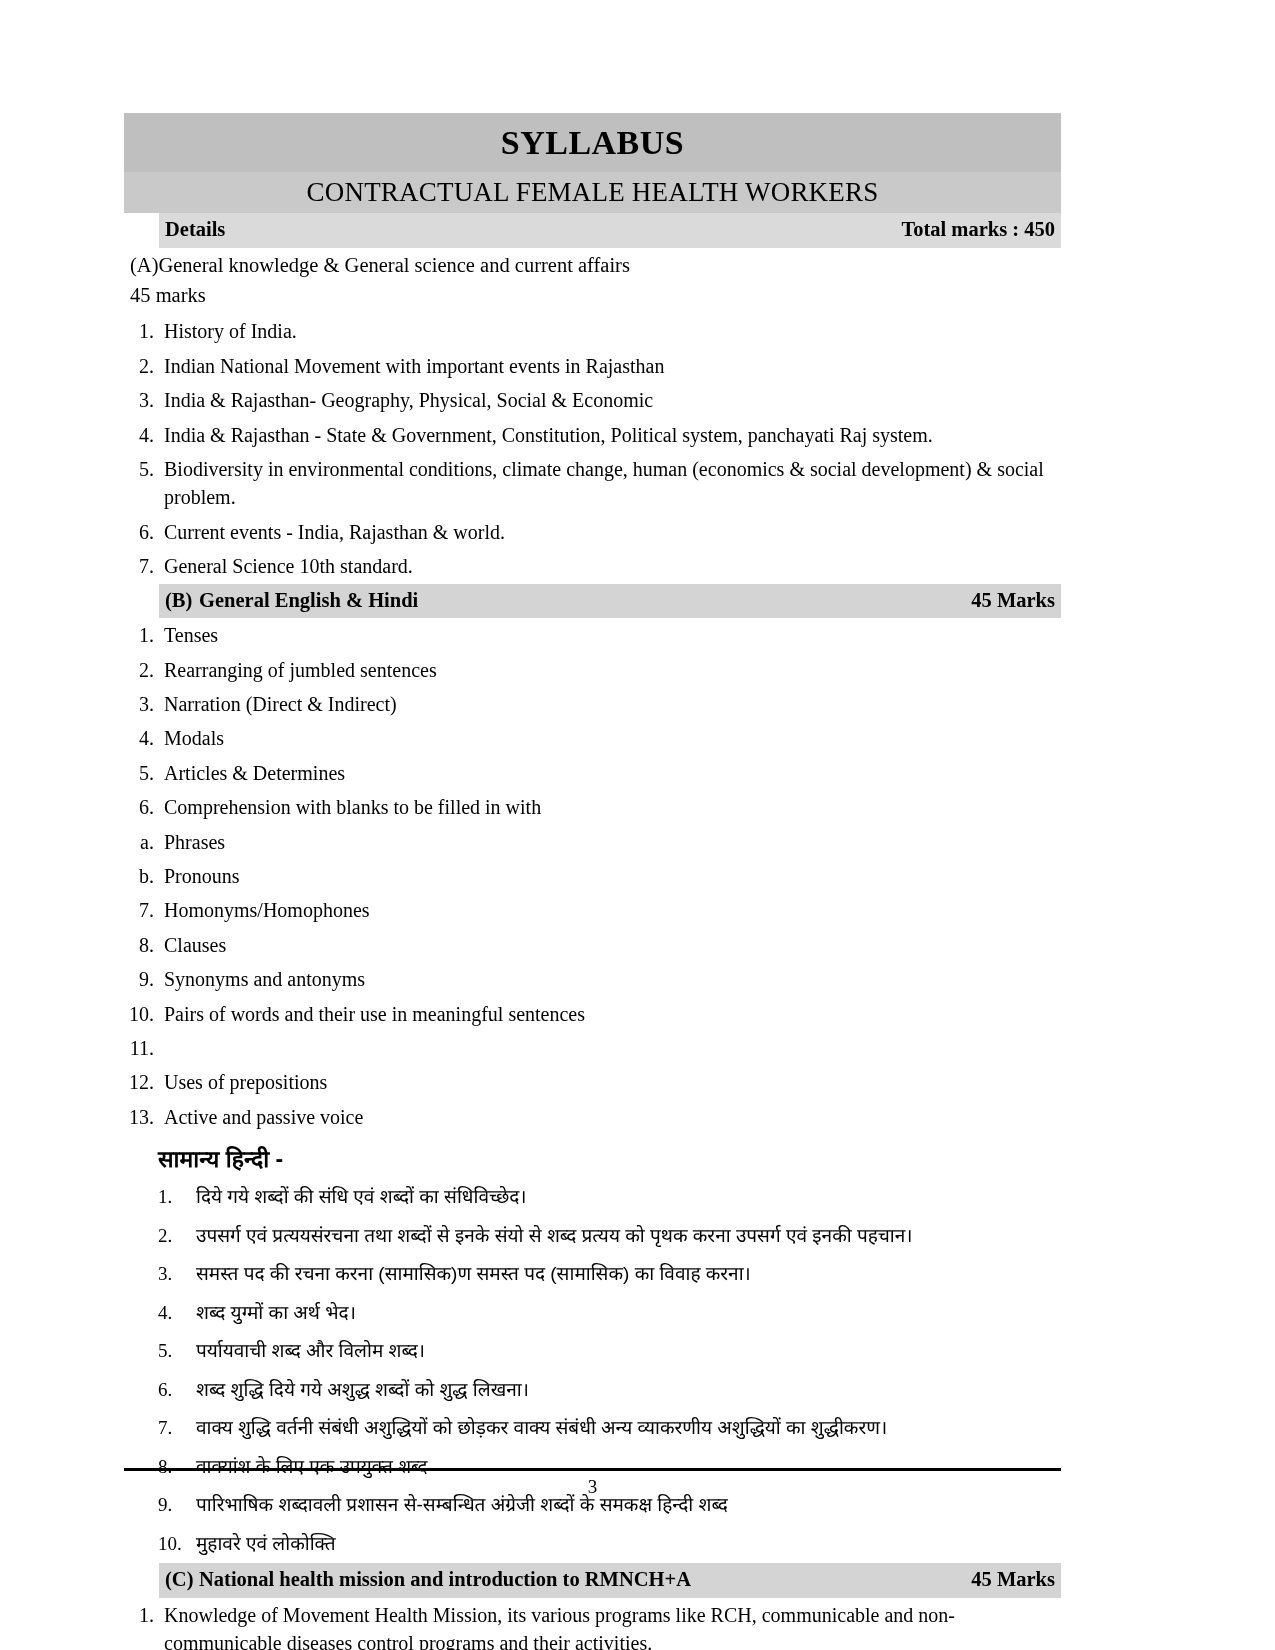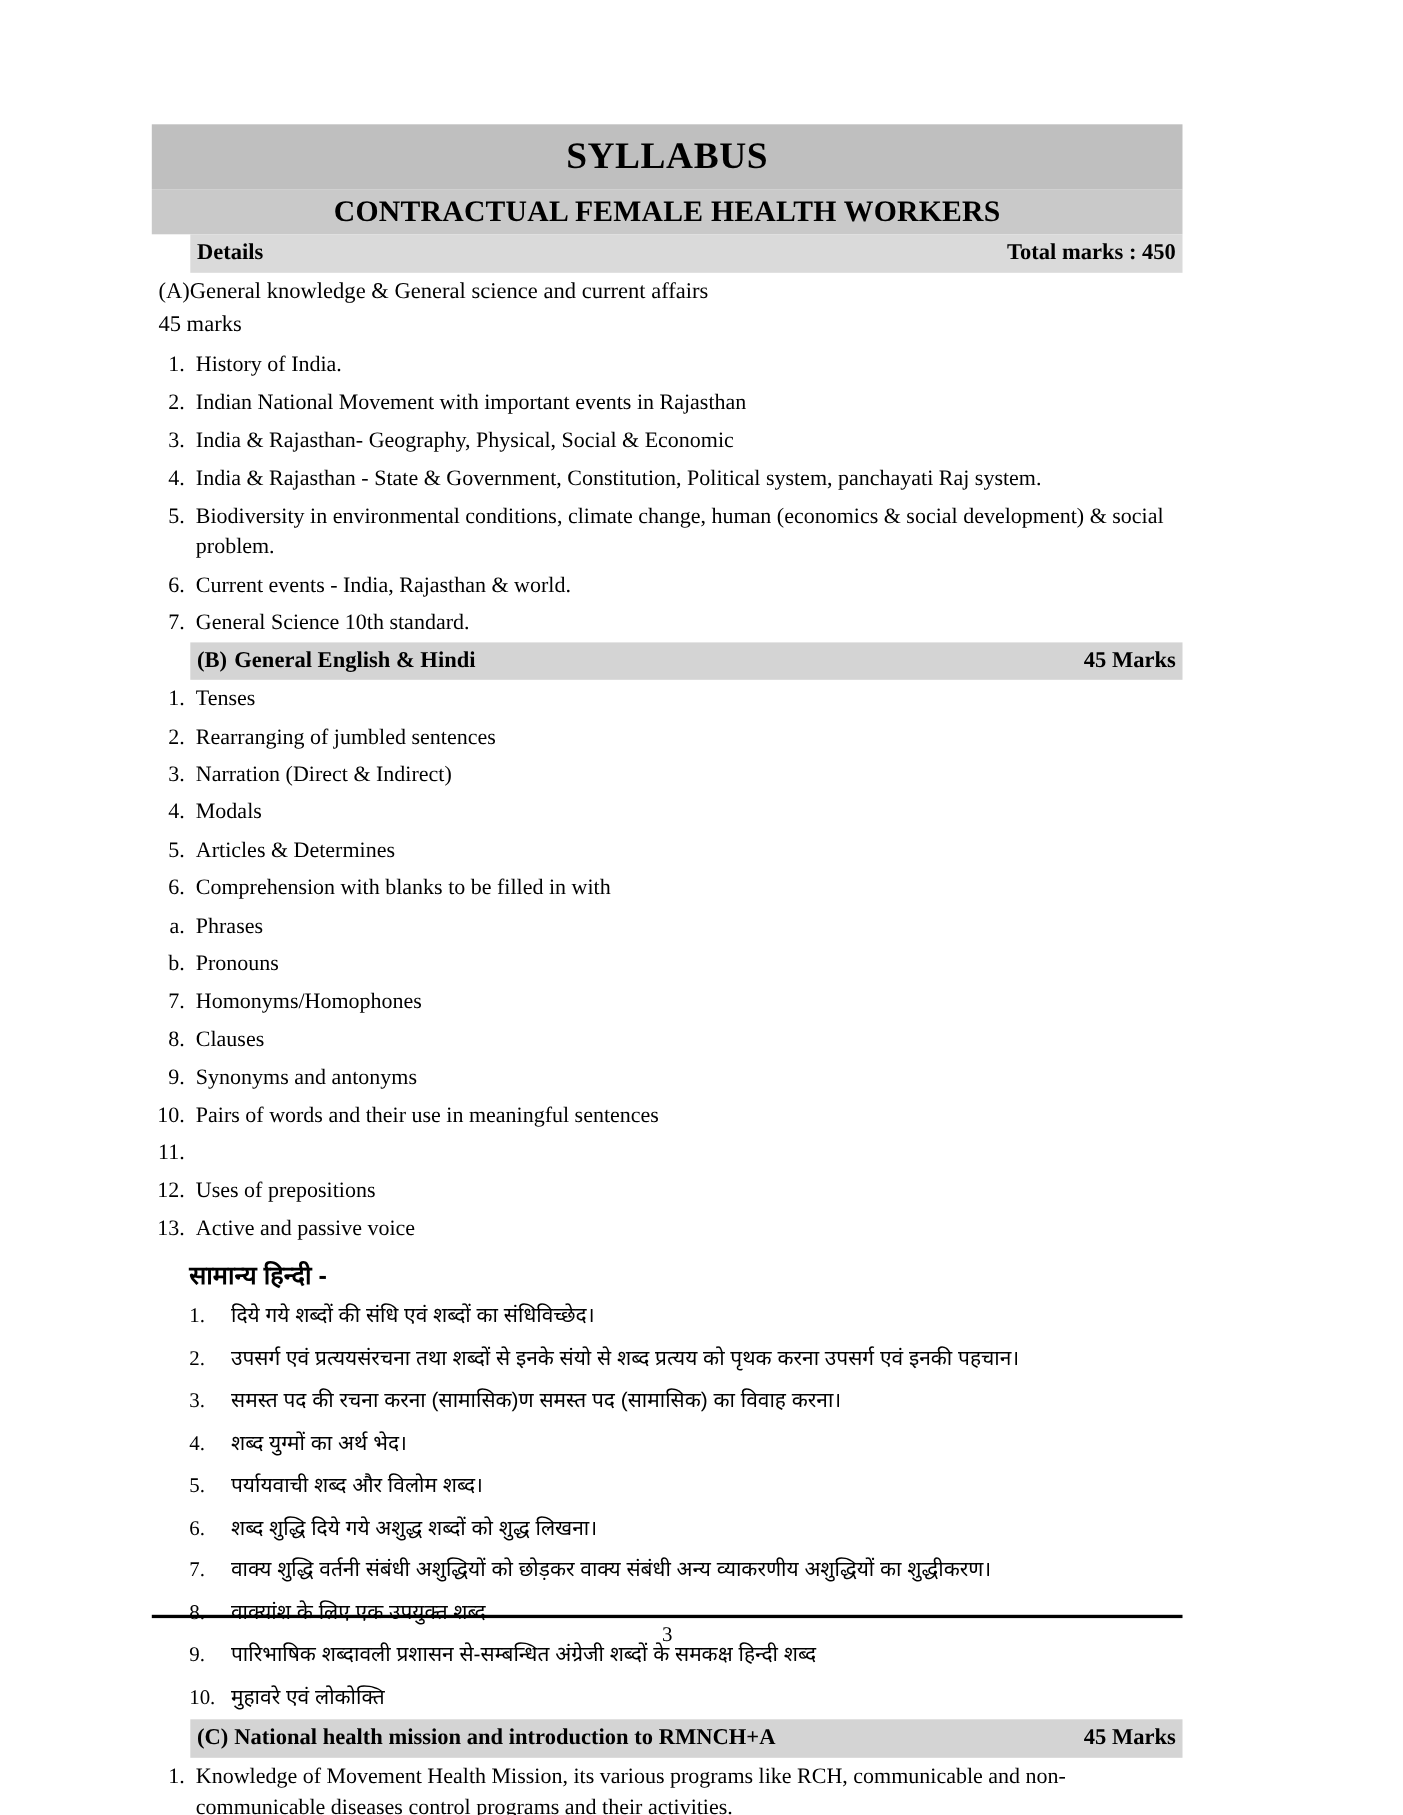--- a/index.html
+++ b/index.html
@@ -11,41 +11,41 @@
     width: 1275px;
     height: 1650px;
     font-family: "Liberation Serif", "DejaVu Serif", serif;
     color: #000000;
     position: relative;
     overflow: hidden;
   }
 
   .page {
     position: absolute;
-    left: 138px;
+    left: 124px;
     top: 0;
     width: 937px;
     height: 1650px;
   }
 
   
   .banner-main {
     background: #bfbfbf;
     text-align: center;
     font-weight: bold;
     font-size: 34px;
     line-height: 1.35;
     padding: 7px 0 6px 0;
     letter-spacing: 0.5px;
     margin-top: 113px;
   }
   .banner-sub {
     background: #c9c9c9;
     text-align: center;
-    font-weight: bold;
+    font-weight: normal;
     font-size: 27px;
     line-height: 1.2;
     padding: 4px 0 5px 0;
     letter-spacing: 0.2px;
   }
 
   
   .bar {
     background: #d4d4d4;
     display: flex;

